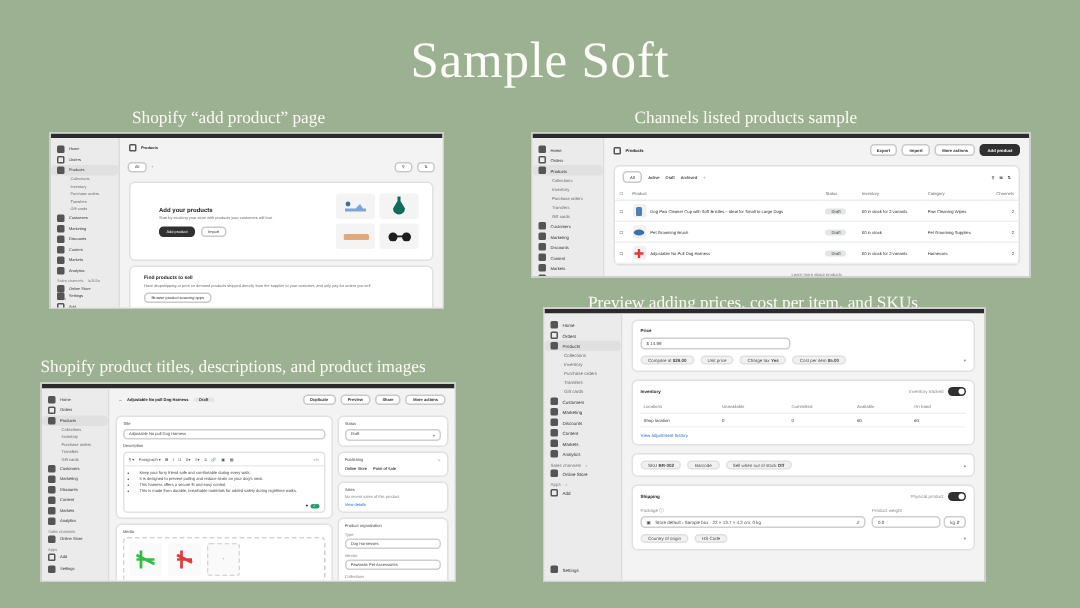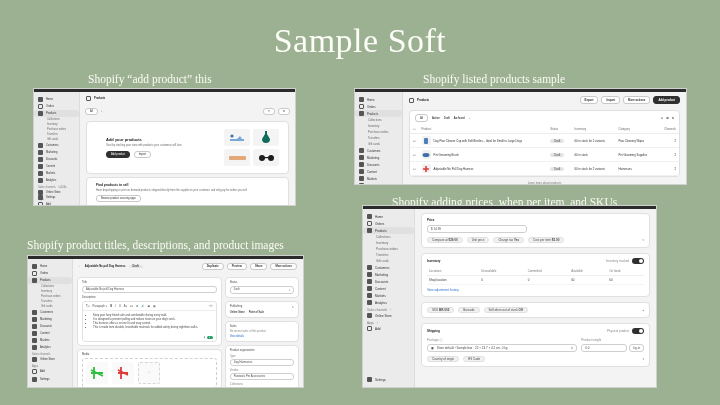--- a/index.html
+++ b/index.html
@@ -173,24 +173,24 @@
               padding: 2px 2px; border-bottom: 1px solid #efefef; }
   #shot4 td { padding: 2px 2px; color: #3a3a3a; border-bottom: 1px solid #f4f4f4; }
   #shot4 .cardpad { padding: 4px 5px; }
   .chev { color: #8a8a8a; margin-left: auto; }
 </style>
 </head>
 <body>
 
 <div class="page-title">Sample Soft</div>
 
-<div class="caption" id="cap1">Shopify “add product” this</div>
-<div class="caption" id="cap2">Shopify listed products sample</div>
+<div class="caption" id="cap1">Shopify “add product” page</div>
+<div class="caption" id="cap2">Channels listed products sample</div>
 <div class="caption" id="cap3">Shopify product titles, descriptions, and product images</div>
-<div class="caption" id="cap4">Shopify adding prices, when per item, and SKUs</div>
+<div class="caption" id="cap4">Preview adding prices, cost per item, and SKUs</div>
 
 <div class="shot" id="shot1">
   <div class="shot-topbar"></div>
   <div class="body">
     <div class="sb">
       <div class="sb-item">
           <span class="ic"></span>
           <span>Home</span>
         </div>
       <div class="sb-item">

